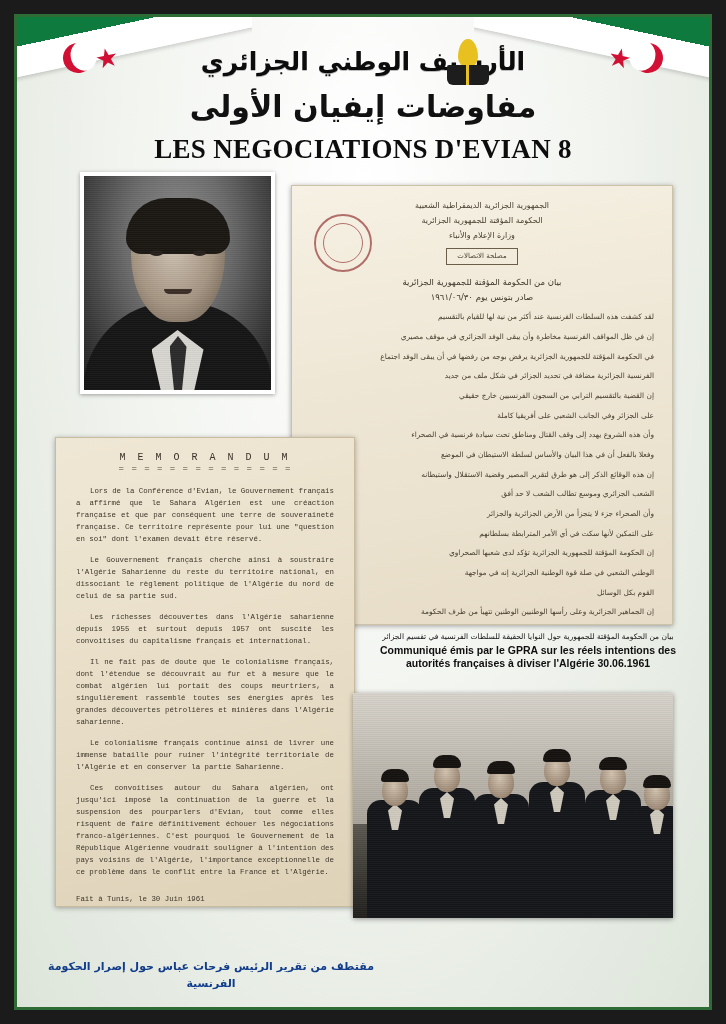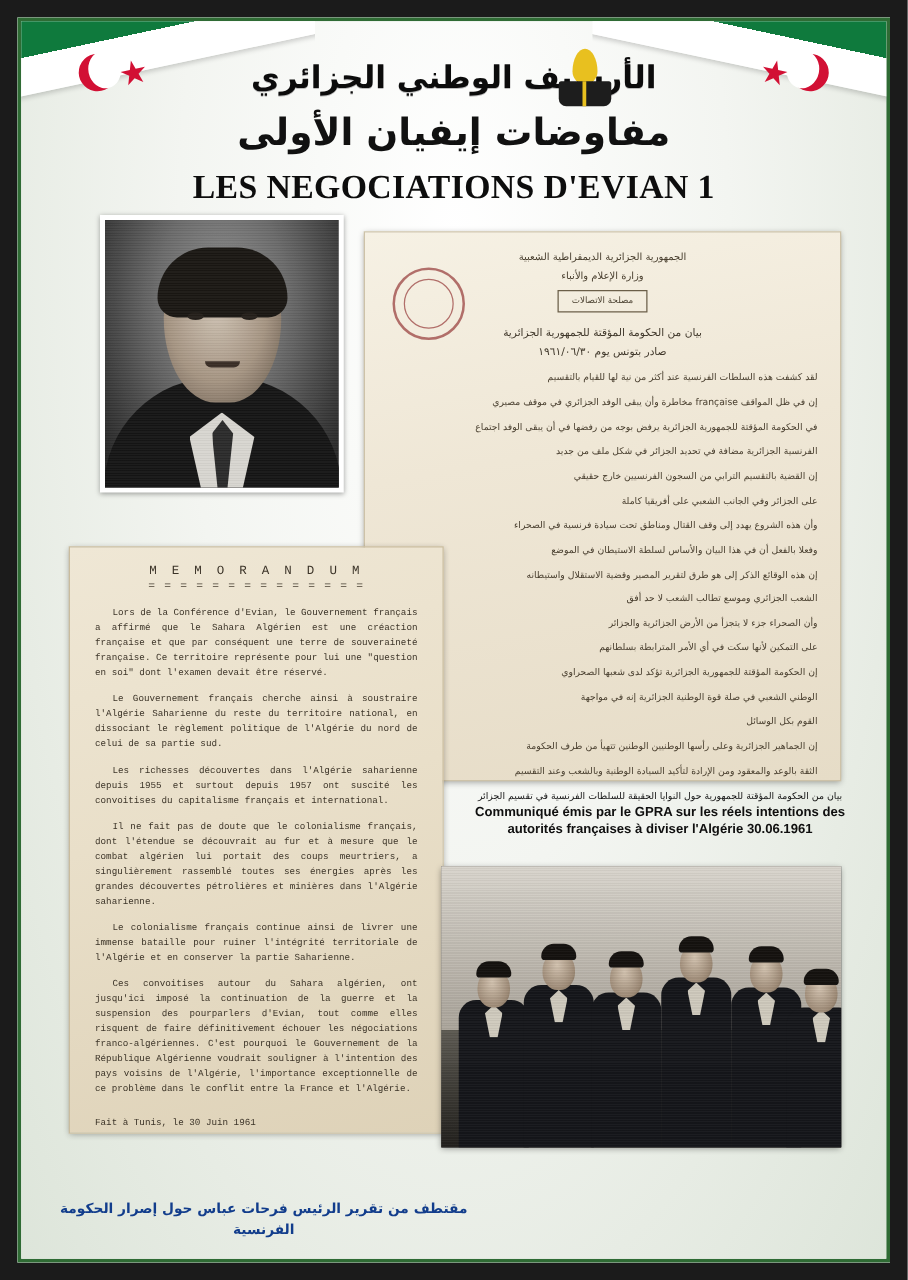--- a/index.html
+++ b/index.html
@@ -455,50 +455,51 @@
 
     <div class="masthead">
       <span class="archive-ar">الأرشيف الوطني الجزائري</span>
       <span class="emblem">
         <span class="flame"></span>
         <span class="book"></span>
       </span>
     </div>
 
     <div class="title-ar">مفاوضات إيفيان الأولى</div>
-    <div class="title-fr">LES NEGOCIATIONS D'EVIAN  1</div>
+    <div class="title-fr">LES NEGOCIATIONS D'EVIAN  8</div>
 
     <div class="portrait">
       <div class="img">
         <div class="suit"></div>
         <div class="shirt"></div>
         <div class="tie"></div>
         <div class="head"></div>
         <div class="hair"></div>
         <div class="eye l"></div>
         <div class="eye r"></div>
         <div class="mouth"></div>
         <div class="grain"></div>
       </div>
     </div>
 
     <div class="doc-ar">
       <div class="stamp"></div>
       <div class="hdr">
         <span class="line">الجمهورية الجزائرية الديمقراطية الشعبية</span>
+        <span class="line">الحكومة المؤقتة للجمهورية الجزائرية</span>
         <span class="line">وزارة الإعلام والأنباء</span>
         <span class="box">مصلحة الاتصالات</span>
       </div>
       <div class="subj">
         <div>بيان من الحكومة المؤقتة للجمهورية الجزائرية</div>
         <div>صادر بتونس يوم ١٩٦١/٠٦/٣٠</div>
       </div>
       <div class="body">
         <p>لقد كشفت هذه السلطات الفرنسية عند أكثر من نية لها للقيام بالتقسيم</p>
-        <p>إن في ظل المواقف française مخاطرة وأن يبقى الوفد الجزائري في موقف مصيري</p>
+        <p>إن في ظل المواقف الفرنسية مخاطرة وأن يبقى الوفد الجزائري في موقف مصيري</p>
         <p>في الحكومة المؤقتة للجمهورية الجزائرية يرفض بوجه من رفضها في أن يبقى الوفد اجتماع</p>
         <p>الفرنسية الجزائرية مضافة في تحديد الجزائر في شكل ملف من جديد</p>
         <p>إن القضية بالتقسيم الترابي من السجون الفرنسيين خارج حقيقي</p>
         <p>على الجزائر وفي الجانب الشعبي على أفريقيا كاملة</p>
         <p>وأن هذه الشروع يهدد إلى وقف القتال ومناطق تحت سيادة فرنسية في الصحراء</p>
         <p>وفعلا بالفعل أن في هذا البيان والأساس لسلطة الاستيطان في الموضع</p>
         <p>إن هذه الوقائع الذكر إلى هو طرق لتقرير المصير وقضية الاستقلال واستيطانه</p>
         <p>الشعب الجزائري وموسع تطالب الشعب لا حد أفق</p>
         <p>وأن الصحراء جزء لا يتجزأ من الأرض الجزائرية والجزائر</p>
         <p>على التمكين لأنها سكت في أي الأمر المترابطة بسلطانهم</p>

